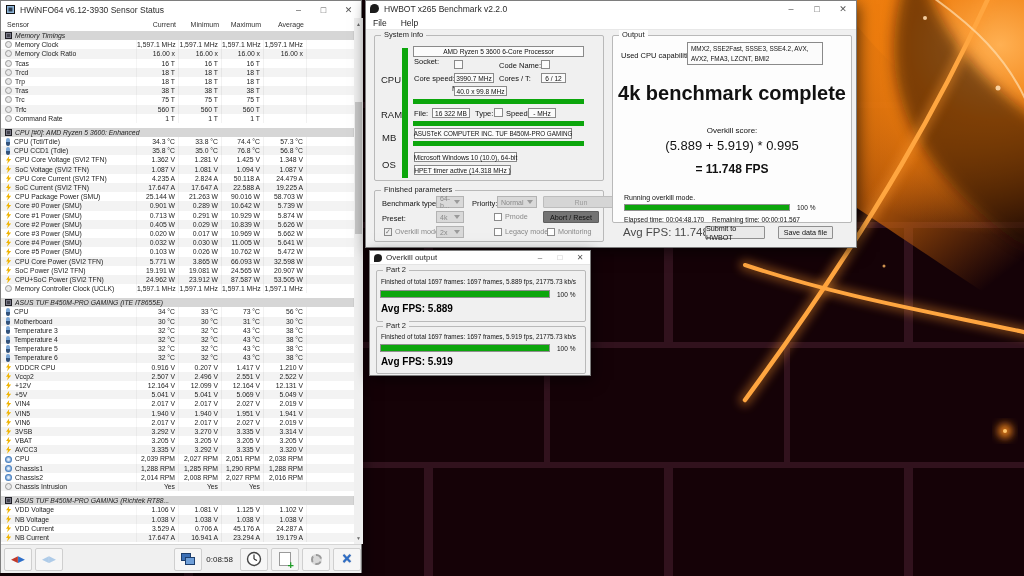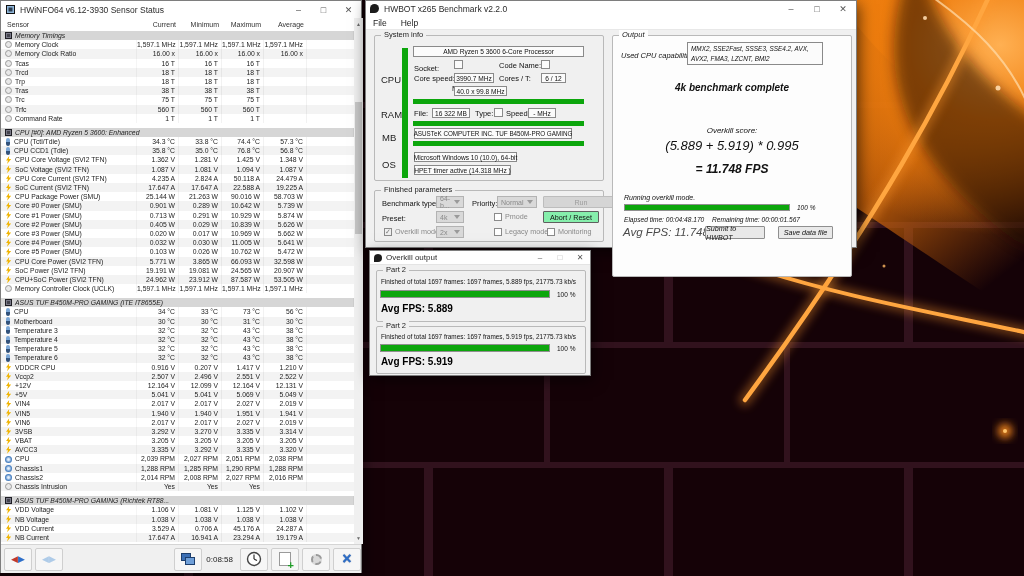--- a/index.html
+++ b/index.html
@@ -84,21 +84,21 @@
   .greenbar{position:absolute;background:#0ca60c;}
   #si-vbar{left:27px;top:12px;width:6px;height:130px;}
   .si-big{position:absolute;font-size:9.5px;color:#222;}
   .combo{position:absolute;height:12px;background:#d9d9d9;border:1px solid #b3b3b3;box-sizing:border-box;
     font-size:7px;color:#8a8a8a;display:flex;align-items:center;padding-left:3px;}
   .combo .car{margin-left:auto;margin-right:3px;width:0;height:0;border-left:3px solid transparent;
     border-right:3px solid transparent;border-top:4px solid #9a9a9a;}
   .btn{position:absolute;box-sizing:border-box;font-size:7.2px;display:flex;align-items:center;
     justify-content:center;border-radius:1px;}
   .btn.disabled{background:#d5d5d5;color:#9d9d9d;border:1px solid #bdbdbd;}
-  .btn.primary{background:#86efac;color:#111;border:1px solid #5f5f5f;}
+  .btn.primary{background:#737373;color:#111;border:1px solid #5f5f5f;}
   .btn.normal{background:#e9e9e9;color:#111;border:1px solid #8f8f8f;}
   .chk{position:absolute;display:flex;align-items:center;font-size:7.2px;color:#8a8a8a;}
   .chk .box{width:8px;height:8px;border:1px solid #8a8a8a;background:#fff;margin-right:3px;flex:none;
     display:flex;align-items:center;justify-content:center;font-size:7px;color:#7a7a7a;box-sizing:border-box;}
   .chk.checked .box{background:#efefef;}
   #out-group{background:#fdfdfd;}
   #out-group .group-label{background:#fdfdfd;}
   .progress{position:absolute;border:1px solid #8f8f8f;background:#fff;box-sizing:border-box;}
   .progress .fill{height:100%;background:#0ca60c;width:100%;}
   
@@ -824,21 +824,21 @@
 
   <div class="group" style="left:8px;top:34px;width:230px;height:146px;">
     <span class="group-label">System info</span>
     <div class="greenbar" id="si-vbar"></div>
     <span class="si-big" style="left:6px;top:38px;">CPU</span>
     <span class="si-big" style="left:6px;top:73px;">RAM</span>
     <span class="si-big" style="left:7px;top:96px;">MB</span>
     <span class="si-big" style="left:7px;top:123px;">OS</span>
 
     <div class="valbox" style="left:38px;top:10px;width:171px;height:11px;">AMD Ryzen 5 3600 6-Core Processor</div>
-    <span class="lbl" style="left:39px;top:28px;">Socket:</span>
+    <span class="lbl" style="left:39px;top:21px;">Socket:</span>
     <div class="valbox" style="left:79px;top:24px;width:9px;height:9px;"></div>
     <span class="lbl" style="left:124px;top:25px;">Code Name:</span>
     <div class="valbox" style="left:166px;top:24px;width:9px;height:9px;"></div>
 
     <span class="lbl" style="left:39px;top:38px;">Core speed:</span>
     <div class="valbox" style="left:79px;top:37px;width:40px;height:10px;">3990.7 MHz</div>
     <span class="lbl" style="left:124px;top:38px;">Cores / T:</span>
     <div class="valbox" style="left:166px;top:37px;width:25px;height:10px;">6 / 12</div>
 
     <span class="lbl" style="left:39px;top:48px;margin-left:38px;">Multi. * Bus:</span>
@@ -896,26 +896,26 @@
     <span class="chk" style="left:119px;top:36px;">
       <span class="box"></span>
         <span>Legacy mode</span>
     </span>
     <span class="chk" style="left:172px;top:36px;">
       <span class="box"></span>
         <span>Monitoring</span>
     </span>
   </div>
 
-  <div id="out-group" class="group" style="left:246px;top:34px;width:240px;height:242px;font-style:italic;">
+  <div id="out-group" class="group" style="left:246px;top:34px;width:240px;height:188px;">
     <span class="group-label">Output</span>
     <span class="lbl" style="left:8px;top:15px;">Used CPU capabilities:</span>
     <div class="valbox" style="left:74px;top:6px;width:136px;height:23px;font-size:6.4px;white-space:normal;
          justify-content:flex-start;text-align:left;padding:1px 3px;line-height:1.5;align-items:flex-start;">MMX2, SSE2Fast, SSSE3, SSE4.2, AVX, AVX2, FMA3, LZCNT, BMI2</div>
-    <div class="lbl" style="left:0;top:46px;width:100%;text-align:center;font-size:10px;font-weight:bold;color:#111;">4k benchmark complete</div>
+    <div class="lbl" style="left:0;top:46px;width:100%;text-align:center;font-size:20px;font-weight:bold;color:#111;">4k benchmark complete</div>
     <div class="lbl" style="left:0;top:90px;width:100%;text-align:center;font-size:8px;">Overkill score:</div>
     <div class="lbl" style="left:0;top:102px;width:100%;text-align:center;font-size:13px;">(5.889 + 5.919) * 0.995</div>
     <div class="lbl" style="left:0;top:126px;width:100%;text-align:center;font-size:12px;font-weight:bold;color:#111;">= 11.748 FPS</div>
     <span class="lbl" style="left:11px;top:158px;font-size:7px;">Running overkill mode.</span>
     <div class="progress" style="left:11px;top:168px;width:166px;height:7px;">
       <div class="fill"></div>
     </div>
     <span class="pct-lbl" style="left:184px;top:168px;">100 %</span>
     <span class="lbl" style="left:11px;top:180px;font-size:6.6px;">Elapsed time: 00:04:48.170</span>
     <span class="lbl" style="left:99px;top:180px;font-size:6.6px;">Remaining time: 00:00:01.567</span>

